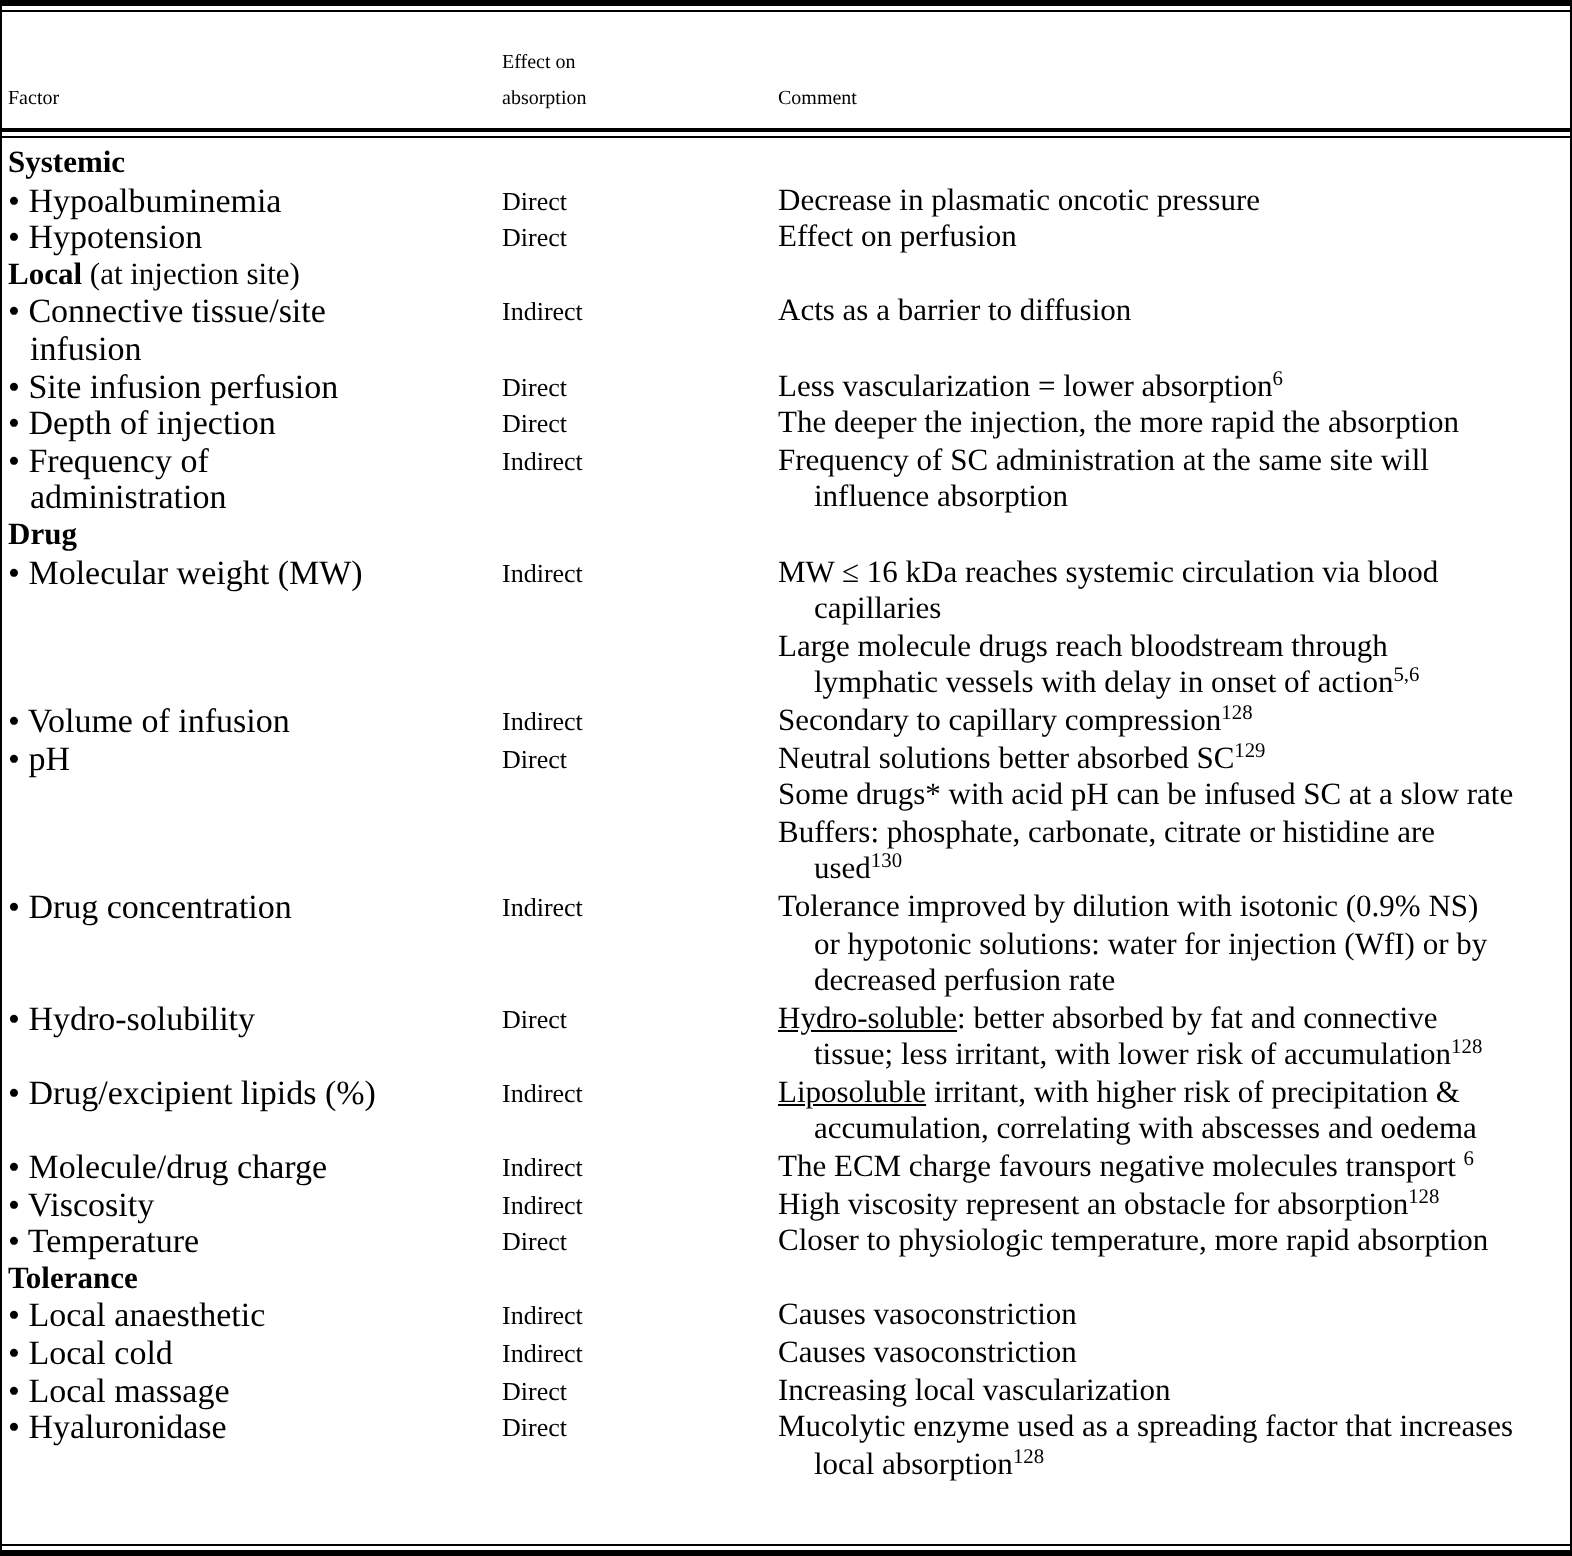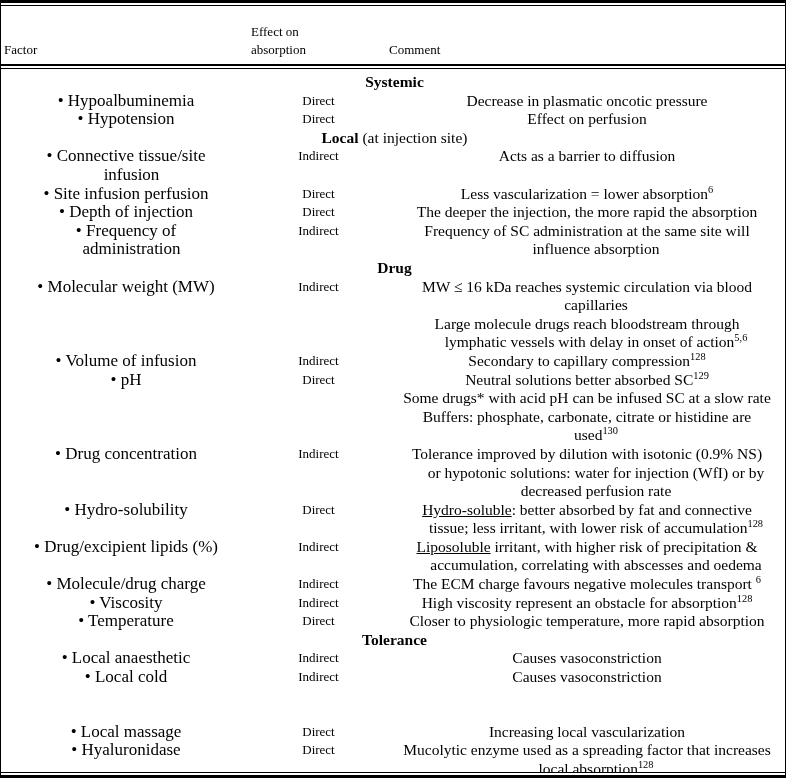--- a/index.html
+++ b/index.html
@@ -56,33 +56,32 @@
   }
 
   
   .head-band {
     position: relative;
     height: 58px;
     box-sizing: border-box;
   }
   .head-cell {
     position: absolute;
-    font-size: 13px;
+    font-size: 10px;
     line-height: 18.6px;
     white-space: pre-line;
   }
   .head-factor  { left: 3px;   bottom: 4px; }
   .head-effect  { left: 250px; bottom: 4px; }
   .head-comment { left: 388px; bottom: 4px; }
 
   
   .tbody {
     position: relative;
     box-sizing: border-box;
-    text-align: center;
   }
 
   .row {
     position: relative;
     display: block;
     min-height: 18.6px;
   }
 
   .grp {
     font-size: 15.5px;
@@ -292,21 +291,21 @@
             <span class="ln">Causes vasoconstriction</span>
           </div>
         </div>
         <div class="datarow" style="height: 18.6px;">
           <div class="c-factor"><span>• Local cold</span></div>
           <div class="c-effect">Indirect</div>
           <div class="c-comment">
             <span class="ln">Causes vasoconstriction</span>
           </div>
         </div>
-        <div class="datarow" style="height: 18.6px; margin-top: 36px;">
+        <div class="datarow" style="height: 18.6px;">
           <div class="c-factor"><span>• Local massage</span></div>
           <div class="c-effect">Direct</div>
           <div class="c-comment">
             <span class="ln">Increasing local vascularization</span>
           </div>
         </div>
         <div class="datarow" style="height: 37.2px;">
           <div class="c-factor"><span>• Hyaluronidase</span></div>
           <div class="c-effect">Direct</div>
           <div class="c-comment">

